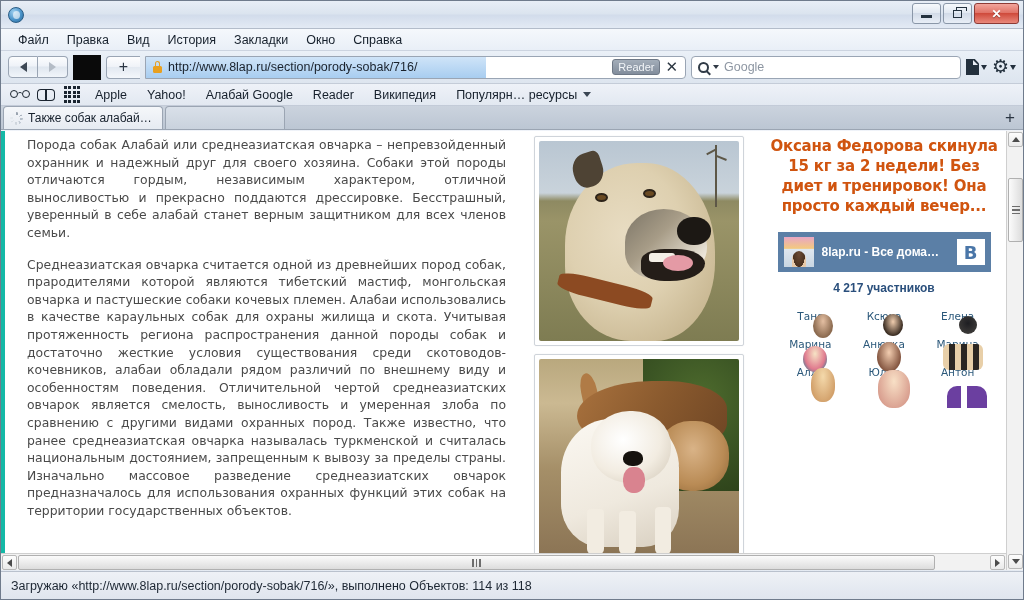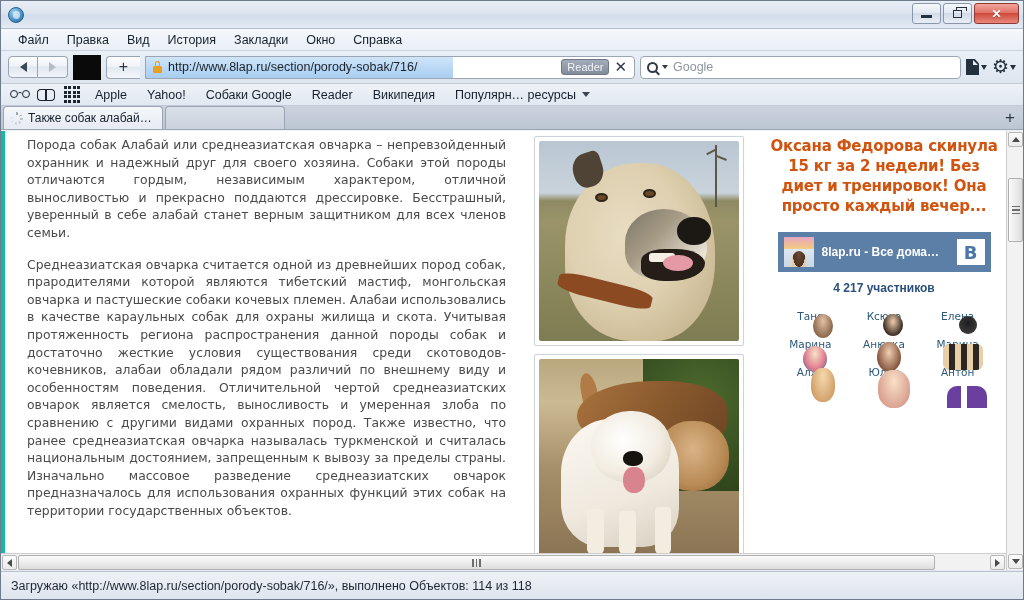--- a/index.html
+++ b/index.html
@@ -144,21 +144,21 @@
     border-radius: 3px;
     padding: 1px 5px; margin-right: 5px;
     cursor: pointer; flex: none;
   }
   #stopbtn {
     position: relative; z-index: 2; margin-right: 7px;
     font-size: 15px; color: #2c3642; cursor: pointer; flex: none;
     line-height: 1; font-family: "DejaVu Sans", sans-serif;
   }
   #searchbar {
-    width: 321px; height: 23px; flex: none;
+    width: 270px; height: 23px; flex: none;
     border: 1px solid #9aa5b4; border-radius: 4px;
     background: #fff;
     display: flex; align-items: center; padding: 0 6px;
   }
   .mag {
     width: 11px; height: 11px; border: 2px solid #303a46; border-radius: 50%;
     position: relative; flex: none; margin-right: 2px;
   }
   .mag::after { content: ""; position: absolute; right: -4px; bottom: -3px;
     width: 5px; height: 2px; background: #303a46; transform: rotate(45deg); }
@@ -656,21 +656,21 @@
           <i></i>
           <i></i>
           <i></i>
           <i></i>
           <i></i>
           <i></i>
         </span>
     </div>
     <div class="bm-item">Apple</div>
     <div class="bm-item">Yahoo!</div>
-    <div class="bm-item">Собаки Google</div>
+    <div class="bm-item">Алабай Google</div>
     <div class="bm-item">Reader</div>
     <div class="bm-item">Википедия</div>
     <div class="bm-item">Популярн… ресурсы</div>
     <div class="bm-caret"></div>
   </div>
 
   <div id="tabbar">
     <div class="tab">
       <span class="spinner"></span>
       <span class="tab-label">Также собак алабай…</span>

